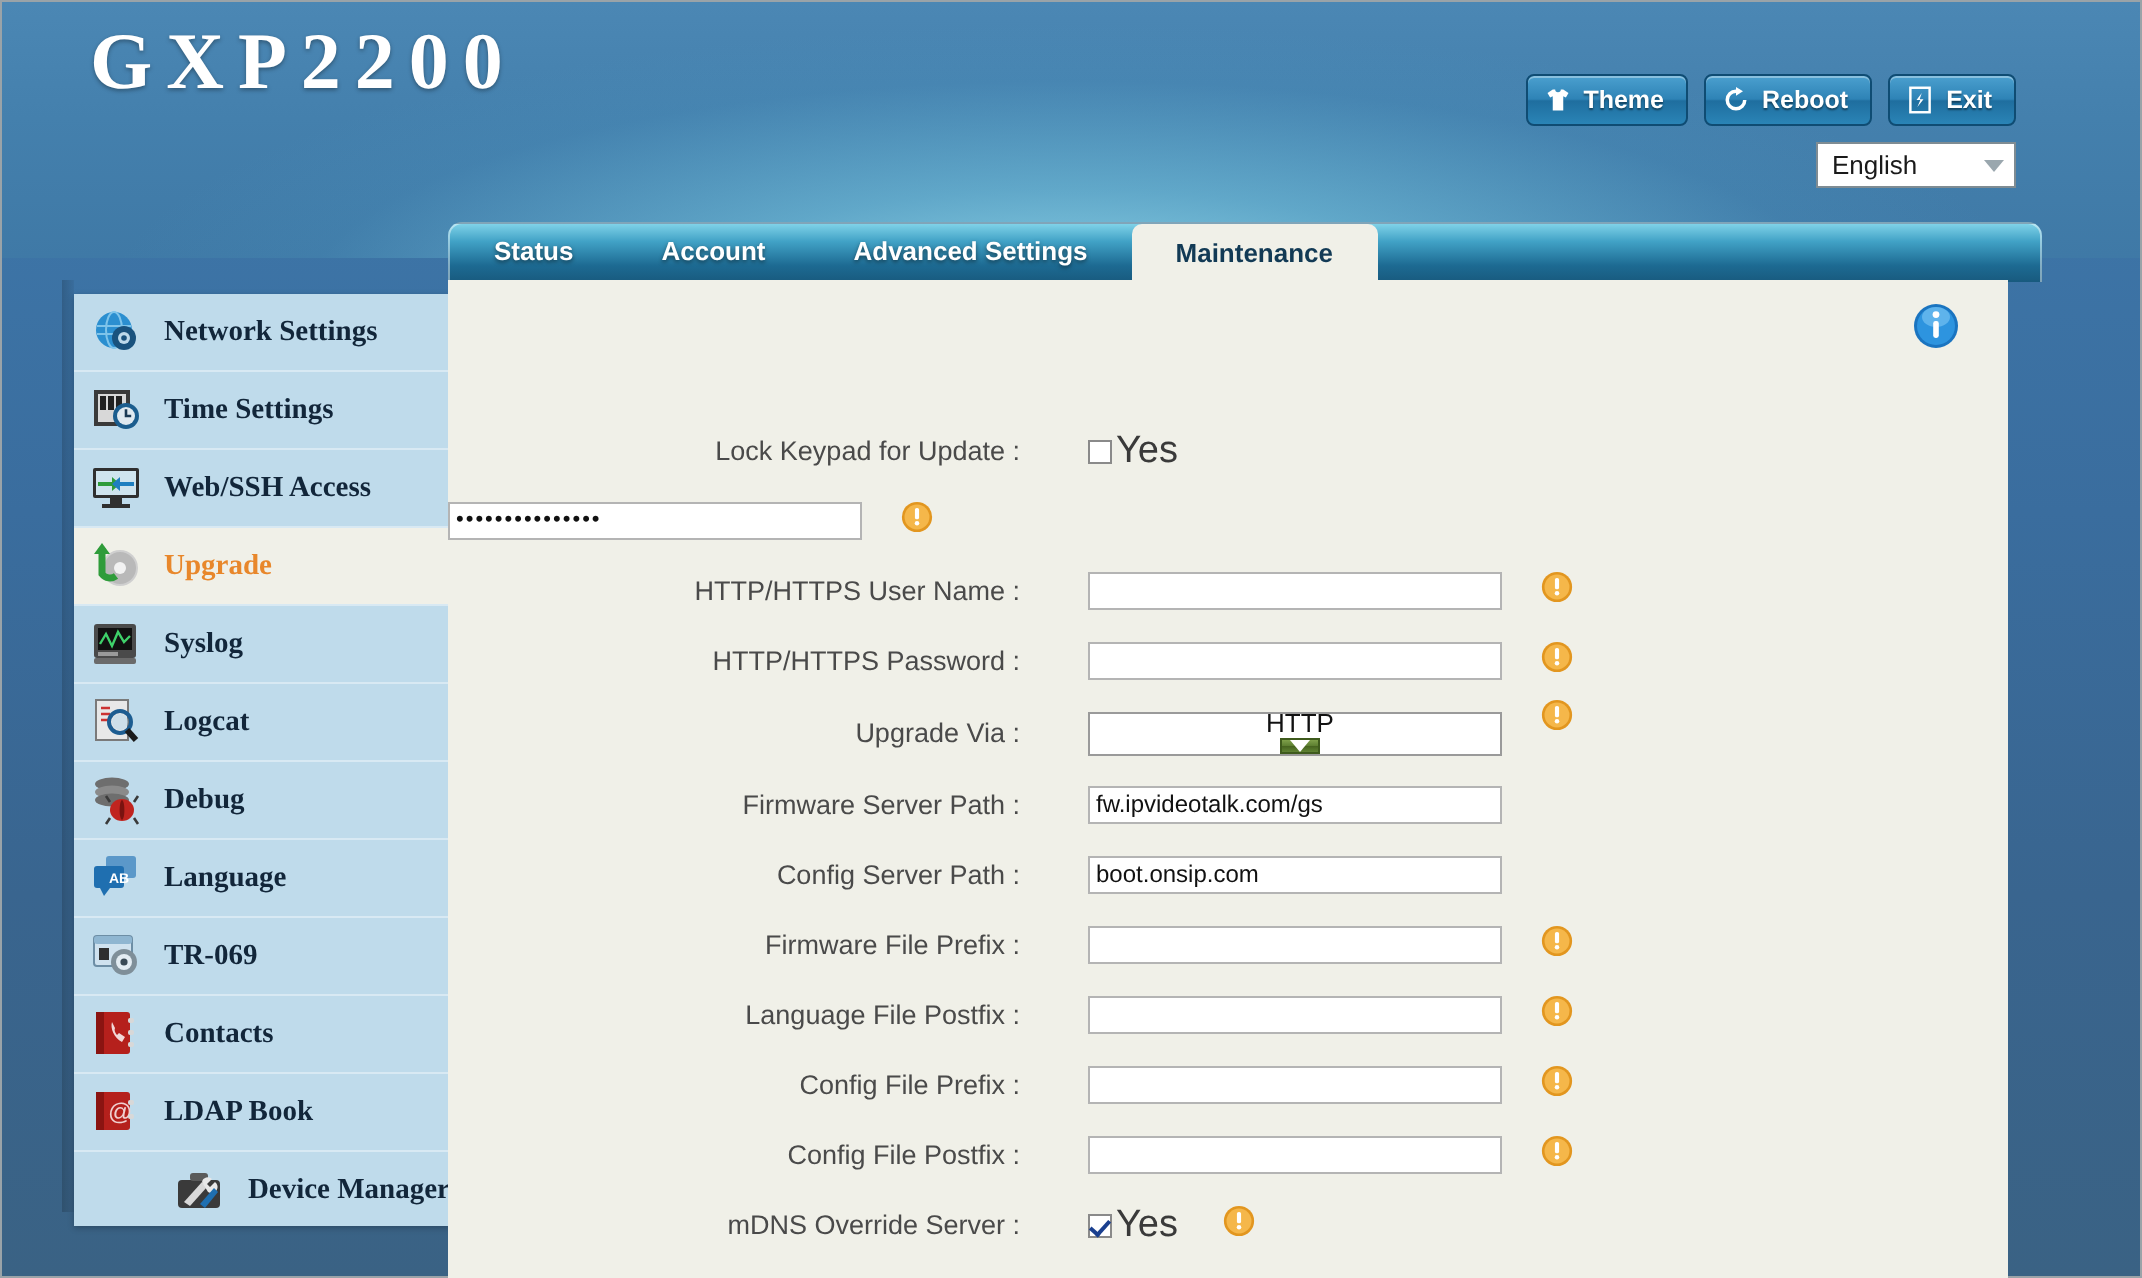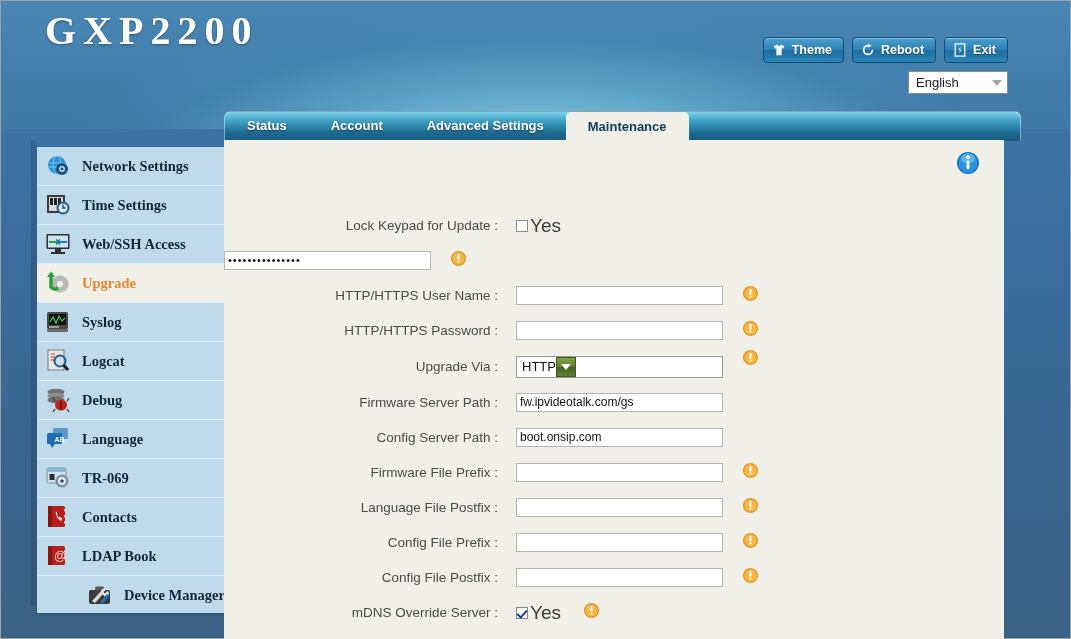--- a/index.html
+++ b/index.html
@@ -91,37 +91,37 @@
   
   #content {
     position: absolute; left: 223px; top: 139px; width: 780px; height: 499px;
     background: #f0f0e8;
   }
   #infoicon { position: absolute; right: 23px; top: 10px; cursor: pointer; }
 
   #form { position: absolute; left: 0; top: 68px; width: 780px; }
   .row { display: flex; align-items: center; height: 35px; }
   .lbl {
-    width: 292px; text-align: right; padding-right: 18px;
+    width: 320px; text-align: right; padding-right: 34px;
     font-size: 13.5px; color: #4a4a4a; white-space: nowrap;
   }
   .fld { width: 210px; display: flex; align-items: center; }
   .txt {
     width: 207px; height: 19px; background: #ffffff;
     border: 1px solid #b4b4b4;
     font-size: 12px; color: #111; padding: 0 3px;
     font-family: "Liberation Sans", sans-serif;
     line-height: 17px;
   }
   .txt.pwd { letter-spacing: 1px; font-size: 11px; }
   .sel {
     width: 207px; height: 22px; background: #ffffff;
     border: 1px solid #9a9a9a;
-    display: flex; align-items: center; justify-content: flex-start;
-    font-size: 13px; color: #111; padding-left: 5px; cursor: pointer;
+    display: flex; align-items: center; justify-content: flex-end;
+    font-size: 13px; color: #111; padding-left: 5px; cursor: pointer; flex-direction: column;
   }
   .sel .arrowbox {
     width: 20px; height: 20px; margin: 0 1px 0 0;
     background: linear-gradient(180deg, #7fa04a 0%, #5d7f31 48%, #46631f 52%, #5f8233 100%);
     border: 1px solid #3e5a1c;
     display: flex; align-items: center; justify-content: center;
   }
   .sel .arrowbox i {
     width: 0; height: 0; border-left: 5px solid transparent;
     border-right: 5px solid transparent; border-top: 6px solid #ffffff;

